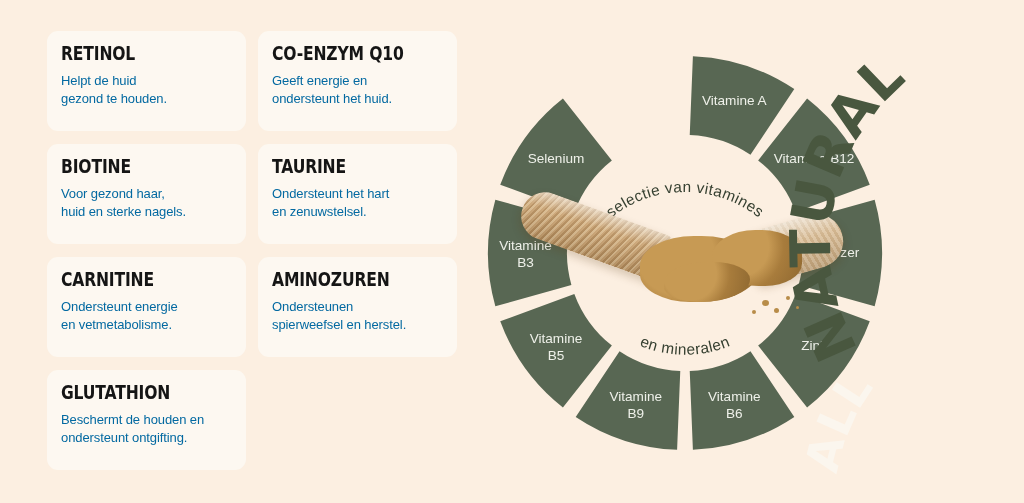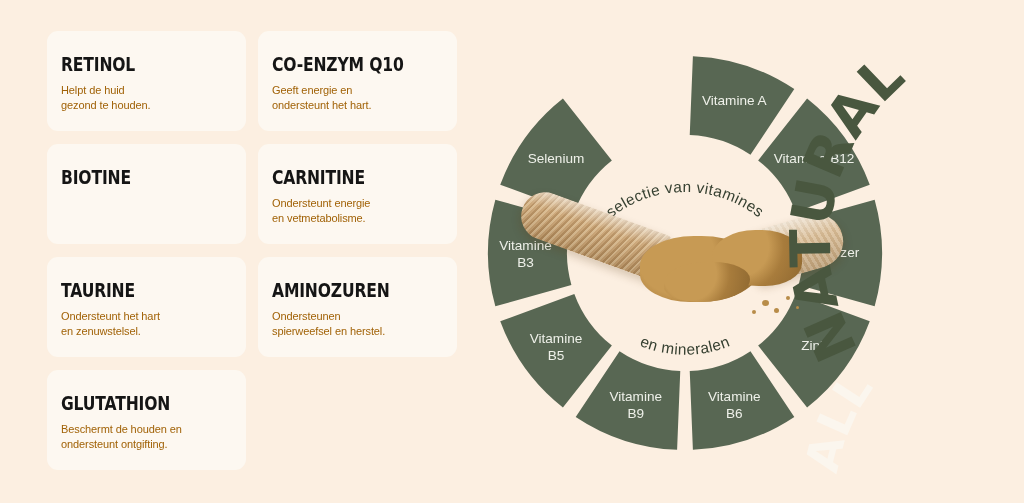--- a/index.html
+++ b/index.html
@@ -16,40 +16,40 @@
     position:absolute;left:47px;top:31px;
     width:410px;height:441px;
     display:grid;
     grid-template-columns:199px 199px;
     grid-template-rows:repeat(4,100px);
     column-gap:12px;row-gap:13px;
   }
   .card{
     background:#fdf8f1;
     border-radius:11px;
-    padding:24px 14px 0 14px;
+    padding:13px 14px 0 14px;
     box-sizing:border-box;
     overflow:hidden;
   }
   .card-title{
     font-family:"DejaVu Sans", sans-serif;
     font-weight:700;
     font-size:19px;
     letter-spacing:-0.2px;
     color:#151515;
     line-height:1;
     transform:scaleX(0.82);
     transform-origin:left center;
     white-space:nowrap;
     margin-bottom:9px;
   }
   .card-desc{
-    font-size:11px;
+    font-size:13px;
     line-height:1.38;
-    color:#a16207;
+    color:#0369a1;
     white-space:pre-line;
     letter-spacing:-0.1px;
   }
 
   
   #wheel-wrap{
     position:absolute;left:480px;top:48px;
     width:410px;height:410px;
   }
   #wheel-svg{display:block;width:410px;height:410px;overflow:visible;}
@@ -134,38 +134,40 @@
 
     <div class="card">
       <div class="card-title">RETINOL</div>
       <div class="card-desc">Helpt de huid
 gezond te houden.</div>
     </div>
 
     <div class="card">
       <div class="card-title">CO-ENZYM Q10</div>
       <div class="card-desc">Geeft energie en
-ondersteunt het hart.</div>
+ondersteunt het huid.</div>
     </div>
 
 
     <div class="card">
       <div class="card-title">BIOTINE</div>
+      <div class="card-desc">Voor gezond haar,
+huid en sterke nagels.</div>
+    </div>
+
+    <div class="card">
+      <div class="card-title">TAURINE</div>
+      <div class="card-desc">Ondersteunt het hart
+en zenuwstelsel.</div>
     </div>
 
     <div class="card">
       <div class="card-title">CARNITINE</div>
       <div class="card-desc">Ondersteunt energie
 en vetmetabolisme.</div>
-    </div>
-
-    <div class="card">
-      <div class="card-title">TAURINE</div>
-      <div class="card-desc">Ondersteunt het hart
-en zenuwstelsel.</div>
     </div>
 
     <div class="card">
       <div class="card-title">AMINOZUREN</div>
       <div class="card-desc">Ondersteunen
 spierweefsel en herstel.</div>
     </div>
 
     <div class="card">
       <div class="card-title">GLUTATHION</div>

